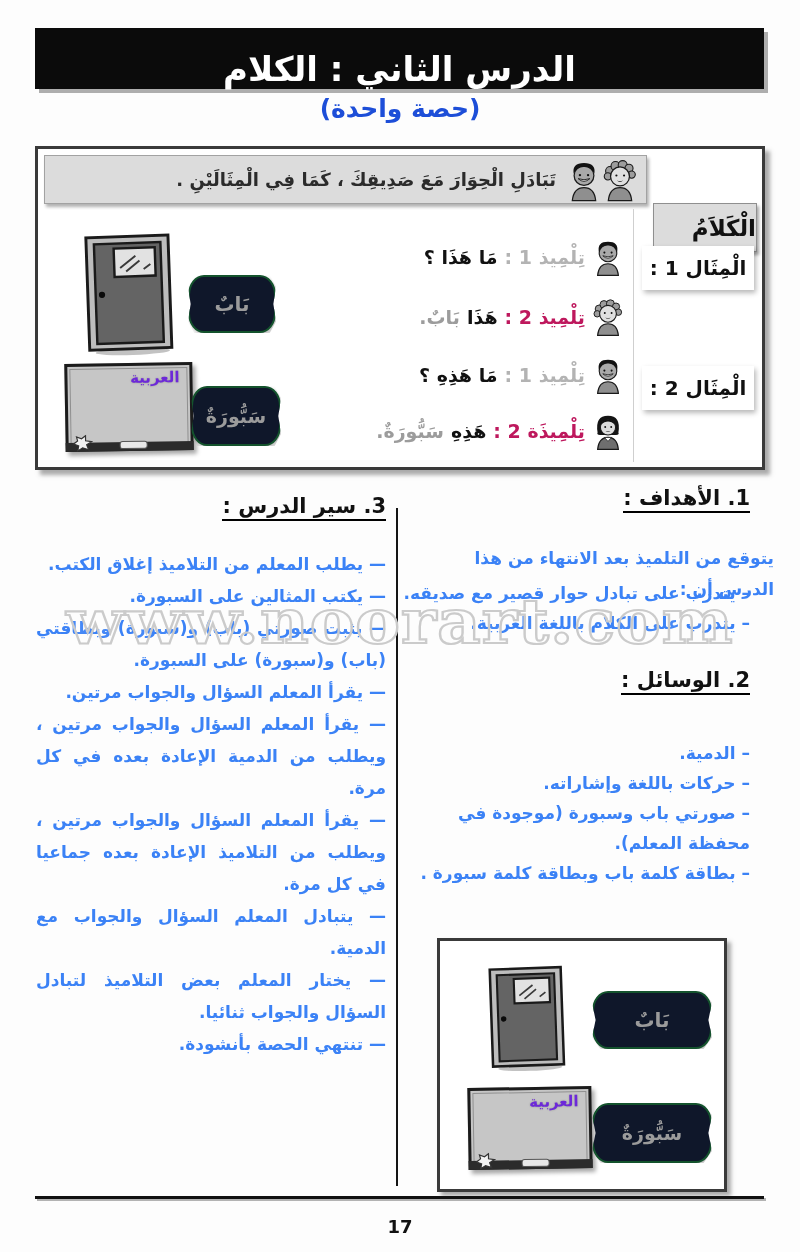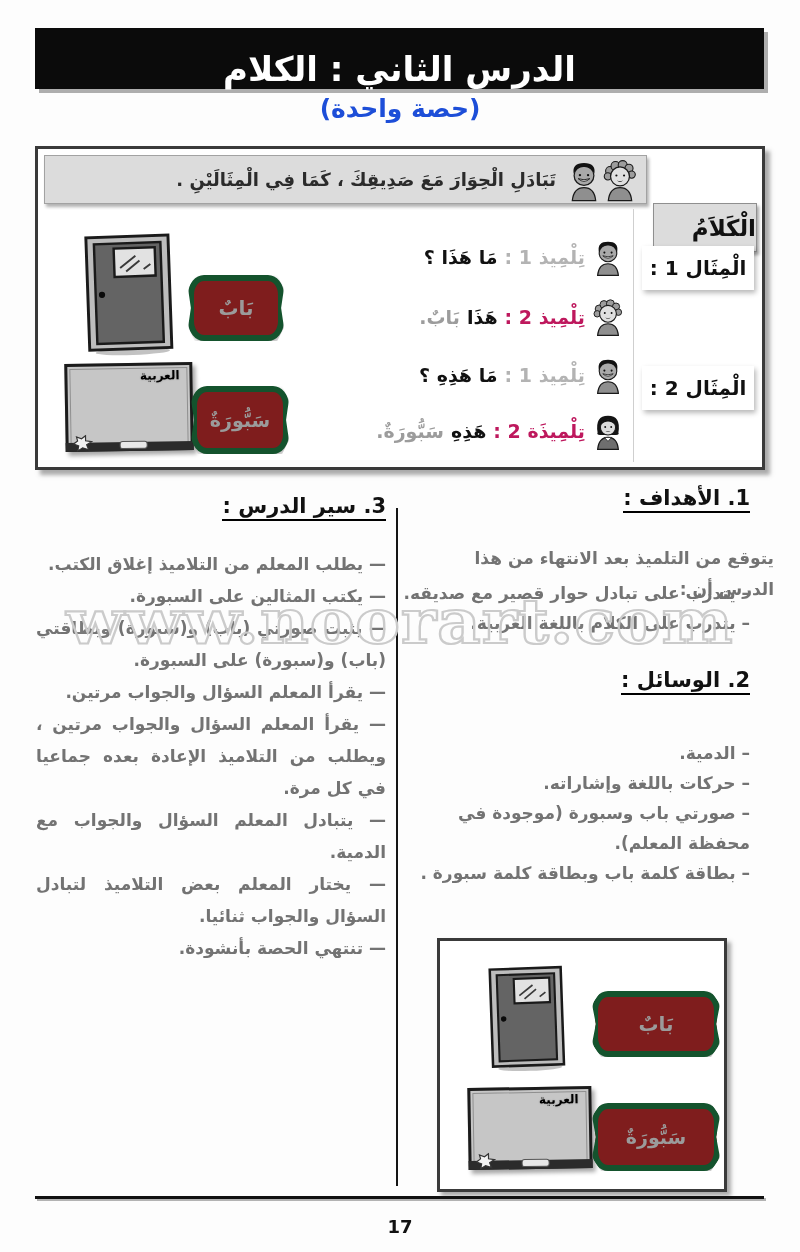--- a/index.html
+++ b/index.html
@@ -34,40 +34,40 @@
     justify-content:center;direction:rtl;font-size:20px;font-weight:bold;}
   .dialogue-line{right:138px;direction:rtl;display:flex;align-items:center;gap:7px;
     font-size:19px;font-weight:bold;white-space:nowrap;}
   .speaker-light{color:#b3b3b3;}
   .speaker-dark{color:#be185d;}
   .speech{color:#111;}
   .keyword{color:#9c9c9c;}
   
   .door{transform:rotate(-2deg);}
   
-  .word-card{background:#7f1d1d;border:6px solid #14532d;border-radius:16px/20px;
+  .word-card{background:#0f172a;border:2px solid #14532d;border-radius:16px/20px;
     box-shadow:2px 3px 5px rgba(0,0,0,.25);display:flex;align-items:center;
     justify-content:center;direction:rtl;font-weight:bold;color:#9b9b9b;
     clip-path:polygon(7% 0,93% 0,100% 20%,97% 50%,100% 80%,93% 100%,7% 100%,0 80%,3% 50%,0 20%);}
   
   .board{background:#c6c6c6;border:3px solid #1b1b1b;box-shadow:3px 4px 4px rgba(0,0,0,.35);
     position:absolute;transform:rotate(-1deg);}
   .board-inner{position:absolute;inset:2px;border:1px solid #8f8f8f;}
-  .board-word{position:absolute;top:3px;right:10px;color:#000000;font-weight:bold;
-    font-size:12px;direction:rtl;text-shadow:0 0 2px rgba(0,0,0,.25);}
+  .board-word{position:absolute;top:3px;right:10px;color:#6d28d9;font-weight:bold;
+    font-size:15px;direction:rtl;text-shadow:0 0 2px rgba(0,0,0,.25);}
   .board-tray{position:absolute;left:-3px;right:-3px;bottom:-3px;height:9px;background:#2b2b2b;}
   .board-chalk{position:absolute;bottom:-1px;left:42%;width:26px;height:6px;background:#e8e8e8;
     border:1px solid #555;border-radius:3px;}
   .board-eraser{position:absolute;bottom:-8px;left:2px;}
   
   .divider-v{left:396px;top:508px;width:2px;height:678px;background:#151515;}
   .section-heading{direction:rtl;text-align:right;font-size:21px;font-weight:bold;}
   .section-heading span{border-bottom:2.5px solid #000;padding-bottom:1px;text-align:center;}
   .body-text{direction:rtl;text-align:right;font-size:17px;font-weight:bold;
-    line-height:31px;color:#737373;}
+    line-height:31px;color:#3b82f6;}
   .proc-list .list-item{text-align:justify;line-height:32px;}
   .mat-list .list-item{line-height:30px;}
   
   .materials-box{left:437px;top:938px;width:284px;height:248px;background:#fff;
     border:3px solid #3a3a3a;box-shadow:4px 4px 4px rgba(90,90,90,.5);}
   
   .bottom-rule{left:35px;top:1196px;width:729px;height:3px;background:#111;
     box-shadow:2px 2px 0 rgba(130,130,130,.6);}
   .page-num{left:0;right:0;top:1216px;text-align:center;font-size:18px;font-weight:bold;}
   
@@ -272,20 +272,21 @@
 </div>
 
 <div class="abs section-heading" style="left:38px;top:494px;width:348px;">
   <span>3. سير الدرس :</span>
 </div>
 <div class="abs body-text proc-list" style="left:36px;top:548px;width:350px;">
     <div class="list-item">— يطلب المعلم من التلاميذ إغلاق الكتب.</div>
     <div class="list-item">— يكتب المثالين على السبورة.</div>
     <div class="list-item">— يثبت صورتي (باب) و(سبورة) وبطاقتي (باب) و(سبورة) على السبورة.</div>
     <div class="list-item">— يقرأ المعلم السؤال والجواب مرتين.</div>
+    <div class="list-item">— يقرأ المعلم السؤال والجواب مرتين ، ويطلب من الدمية الإعادة بعده في كل مرة.</div>
     <div class="list-item">— يقرأ المعلم السؤال والجواب مرتين ، ويطلب من التلاميذ الإعادة بعده جماعيا في كل مرة.</div>
     <div class="list-item">— يتبادل المعلم السؤال والجواب مع الدمية.</div>
     <div class="list-item">— يختار المعلم بعض التلاميذ لتبادل السؤال والجواب ثنائيا.</div>
     <div class="list-item">— تنتهي الحصة بأنشودة.</div>
   </div>
 
 <div class="abs bottom-rule"></div>
 <div class="abs page-num">17</div>
 
 <div class="abs watermark">www.noorart.com</div>

